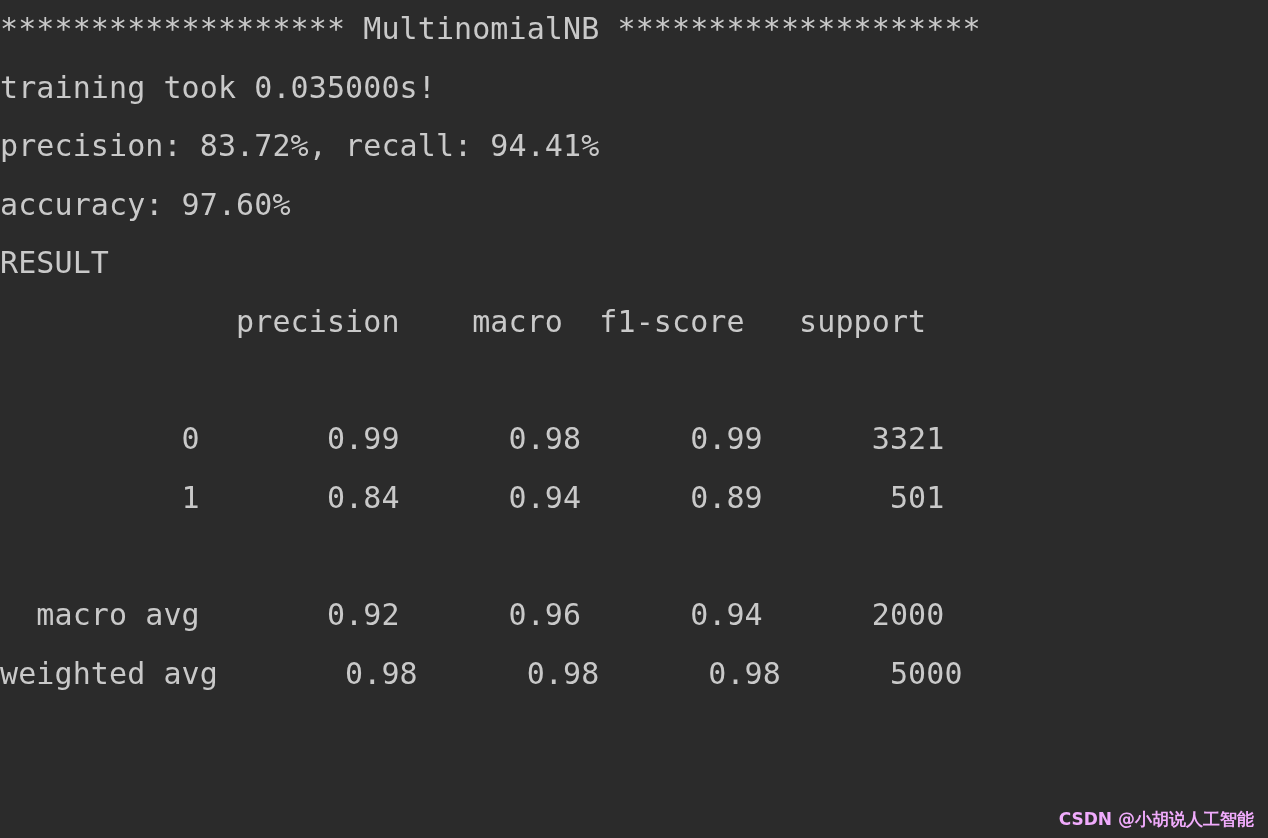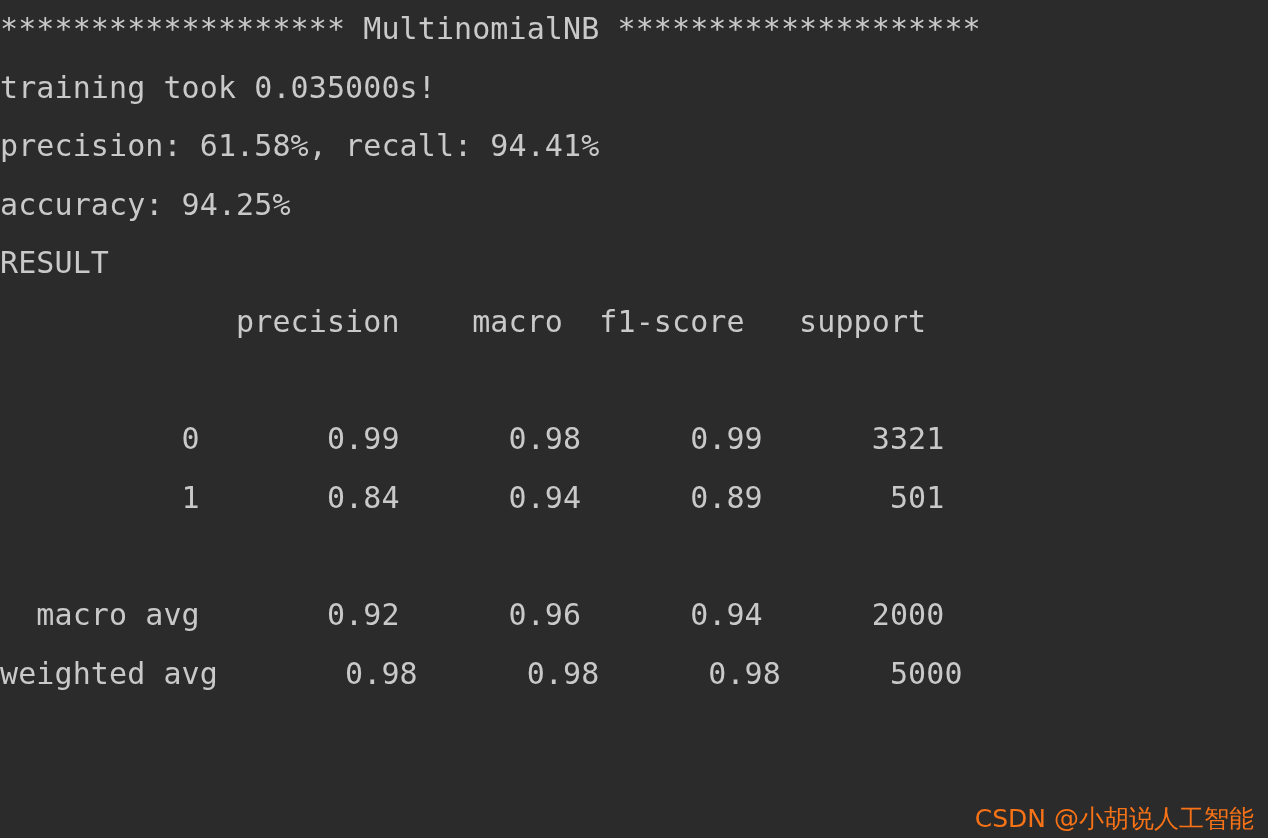--- a/index.html
+++ b/index.html
@@ -33,37 +33,38 @@
     color: #c9c9c9;
     font-family: "DejaVu Sans Mono", "Liberation Mono", monospace;
   }
   .line.blank {
     color: transparent;
   }
   #watermark {
     position: absolute;
     right: 14px;
     bottom: 6px;
-    font-size: 25px;
+    font-size: 17px;
     line-height: 26px;
-    color: #f97316;
+    color: #f0abfc;
     font-family: "DejaVu Sans", "Liberation Sans", sans-serif;
     white-space: pre;
+    font-weight: bold;
   }
 </style>
 </head>
 <body>
 
 <div id="console-window">
 
   <div id="console-output">
     <span class="line">******************* MultinomialNB ********************</span>
     <span class="line">training took 0.035000s!</span>
-    <span class="line">precision: 61.58%, recall: 94.41%</span>
-    <span class="line">accuracy: 94.25%</span>
+    <span class="line">precision: 83.72%, recall: 94.41%</span>
+    <span class="line">accuracy: 97.60%</span>
     <span class="line">RESULT</span>
     <span class="line">             precision    macro  f1-score   support</span>
     <span class="line blank"> </span>
     <span class="line">          0       0.99      0.98      0.99      3321</span>
     <span class="line">          1       0.84      0.94      0.89       501</span>
     <span class="line blank"> </span>
     <span class="line">  macro avg       0.92      0.96      0.94      2000</span>
     <span class="line">weighted avg       0.98      0.98      0.98      5000</span>
   </div>
 

